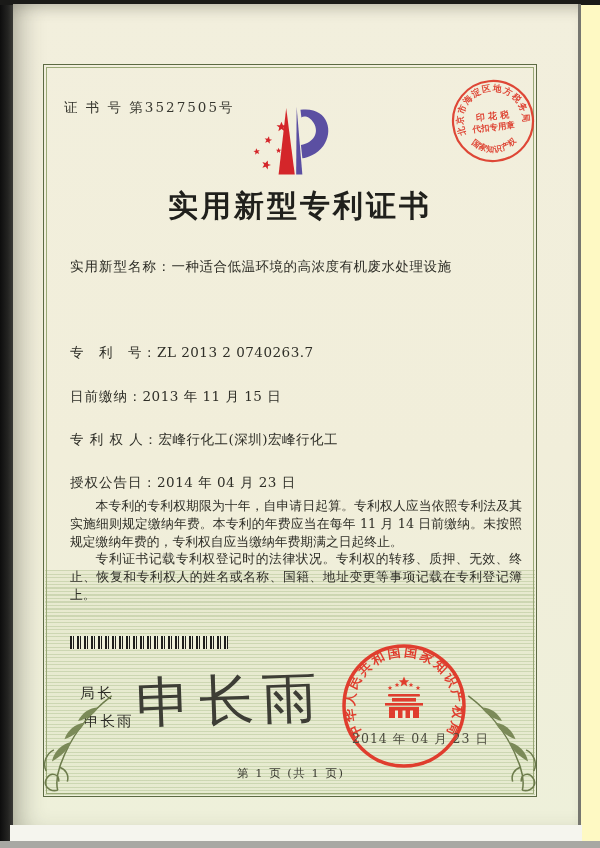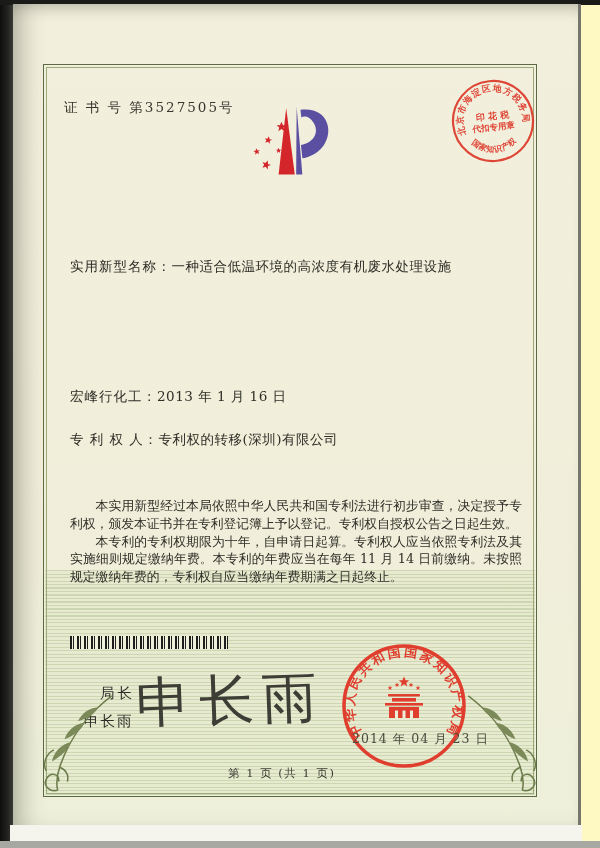--- a/index.html
+++ b/index.html
@@ -45,26 +45,26 @@
     line-height:17.8px;color:#2e2e27;text-align:justify;}
   .paras p{margin:0;text-indent:2em;}
 
   .barcode{position:absolute;left:70px;top:636px;width:158px;height:13px;
     background:repeating-linear-gradient(90deg,
       #1e1e1c 0 2px, #eef0da 2px 3px,
       #1e1e1c 3px 4px, #eef0da 4px 7px,
       #1e1e1c 7px 9px, #eef0da 9px 10px,
       #1e1e1c 10px 11px, #eef0da 11px 14px);}
 
-  .director-role{position:absolute;left:100px;top:684px;font-size:14.5px;color:#2e2e27;letter-spacing:3px;}
+  .director-role{position:absolute;left:80px;top:684px;font-size:14.5px;color:#2e2e27;letter-spacing:3px;}
   .director-name{position:absolute;left:84px;top:712px;font-size:14.5px;color:#2e2e27;letter-spacing:2px;}
   .signature{position:absolute;left:136px;top:664px;font-size:55px;color:#30302a;
     letter-spacing:8px;transform:rotate(-2deg);font-weight:500;opacity:.92;}
 
-  .page-footer{position:absolute;left:228px;top:766px;font-size:11.5px;color:#3c3c33;letter-spacing:1.5px;}
+  .page-footer{position:absolute;left:237px;top:766px;font-size:11.5px;color:#3c3c33;letter-spacing:1.5px;}
 
   .tax-stamp{position:absolute;left:443px;top:71px;width:100px;height:100px;
     transform:rotate(-6deg);opacity:.92;}
   .office-seal{position:absolute;left:339px;top:641px;width:130px;height:130px;opacity:.90;}
   .grant-date{position:absolute;left:352px;top:731px;font-size:12.5px;color:#4b4b3e;
     letter-spacing:1px;z-index:6;}
 
   .ornament{position:absolute;width:78px;height:106px;z-index:5;}
   .orn-left{left:38px;top:692px;}
   .orn-right{left:464px;top:692px;transform:scaleX(-1);}.z2{z-index:2}.z3{z-index:3}.z4{z-index:4}.z5{z-index:5}
@@ -122,34 +122,41 @@
     </g>
     <g fill="#d4262a">
       <path transform="translate(36,22) scale(0.55)" d="M0,-10 L2.9,-3.1 L9.5,-3.1 L4.2,1.2 L5.9,8.1 L0,4 L-5.9,8.1 L-4.2,1.2 L-9.5,-3.1 L-2.9,-3.1 Z"></path>
       <path transform="translate(22,36) scale(0.42) rotate(12)" d="M0,-10 L2.9,-3.1 L9.5,-3.1 L4.2,1.2 L5.9,8.1 L0,4 L-5.9,8.1 L-4.2,1.2 L-9.5,-3.1 L-2.9,-3.1 Z"></path>
       <path transform="translate(10,48) scale(0.36) rotate(-10)" d="M0,-10 L2.9,-3.1 L9.5,-3.1 L4.2,1.2 L5.9,8.1 L0,4 L-5.9,8.1 L-4.2,1.2 L-9.5,-3.1 L-2.9,-3.1 Z"></path>
       <path transform="translate(20,62) scale(0.5) rotate(18)" d="M0,-10 L2.9,-3.1 L9.5,-3.1 L4.2,1.2 L5.9,8.1 L0,4 L-5.9,8.1 L-4.2,1.2 L-9.5,-3.1 L-2.9,-3.1 Z"></path>
       <path transform="translate(33,47) scale(0.3)" d="M0,-10 L2.9,-3.1 L9.5,-3.1 L4.2,1.2 L5.9,8.1 L0,4 L-5.9,8.1 L-4.2,1.2 L-9.5,-3.1 L-2.9,-3.1 Z"></path>
     </g>
   </svg>
 
+  <div class="title z2">实用新型专利证书</div>
 
   <div class="field-row f0 z2">
     <span class="field-label">实用新型名称：</span><span>一种适合低温环境的高浓度有机废水处理设施</span>
   </div>
+  <div class="field-row f2 z2">
+    <span class="field-label">专　利　号：</span><span>ZL 2013 2 0740263.7</span>
+  </div>
   <div class="field-row f3 z2">
-    <span class="field-label">宏峰行化工：</span><span>2013 年 1 月 16 日</span>
+    <span class="field-label">日前缴纳：</span><span>2013 年 11 月 15 日</span>
   </div>
   <div class="field-row f4 z2">
-    <span class="field-label">专 利 权 人：</span><span>专利权的转移(深圳)有限公司</span>
+    <span class="field-label">专 利 权 人：</span><span>宏峰行化工(深圳)宏峰行化工</span>
+  </div>
+  <div class="field-row f5 z2">
+    <span class="field-label">授权公告日：</span><span>2014 年 04 月 23 日</span>
   </div>
 
   <div class="paras z2">
-    <p>本实用新型经过本局依照中华人民共和国专利法进行初步审查，决定授予专利权，颁发本证书并在专利登记簿上予以登记。专利权自授权公告之日起生效。</p>
     <p>本专利的专利权期限为十年，自申请日起算。专利权人应当依照专利法及其实施细则规定缴纳年费。本专利的年费应当在每年 11 月 14 日前缴纳。未按照规定缴纳年费的，专利权自应当缴纳年费期满之日起终止。</p>
+    <p>专利证书记载专利权登记时的法律状况。专利权的转移、质押、无效、终止、恢复和专利权人的姓名或名称、国籍、地址变更等事项记载在专利登记簿上。</p>
   </div>
 
   <div class="barcode z2"></div>
 
   <div class="director-role z3">局长</div>
   <div class="director-name z3">申长雨</div>
   <div class="signature z4">申长雨</div>
 
   <div class="page-footer z3">第 1 页 (共 1 页)</div>
 

